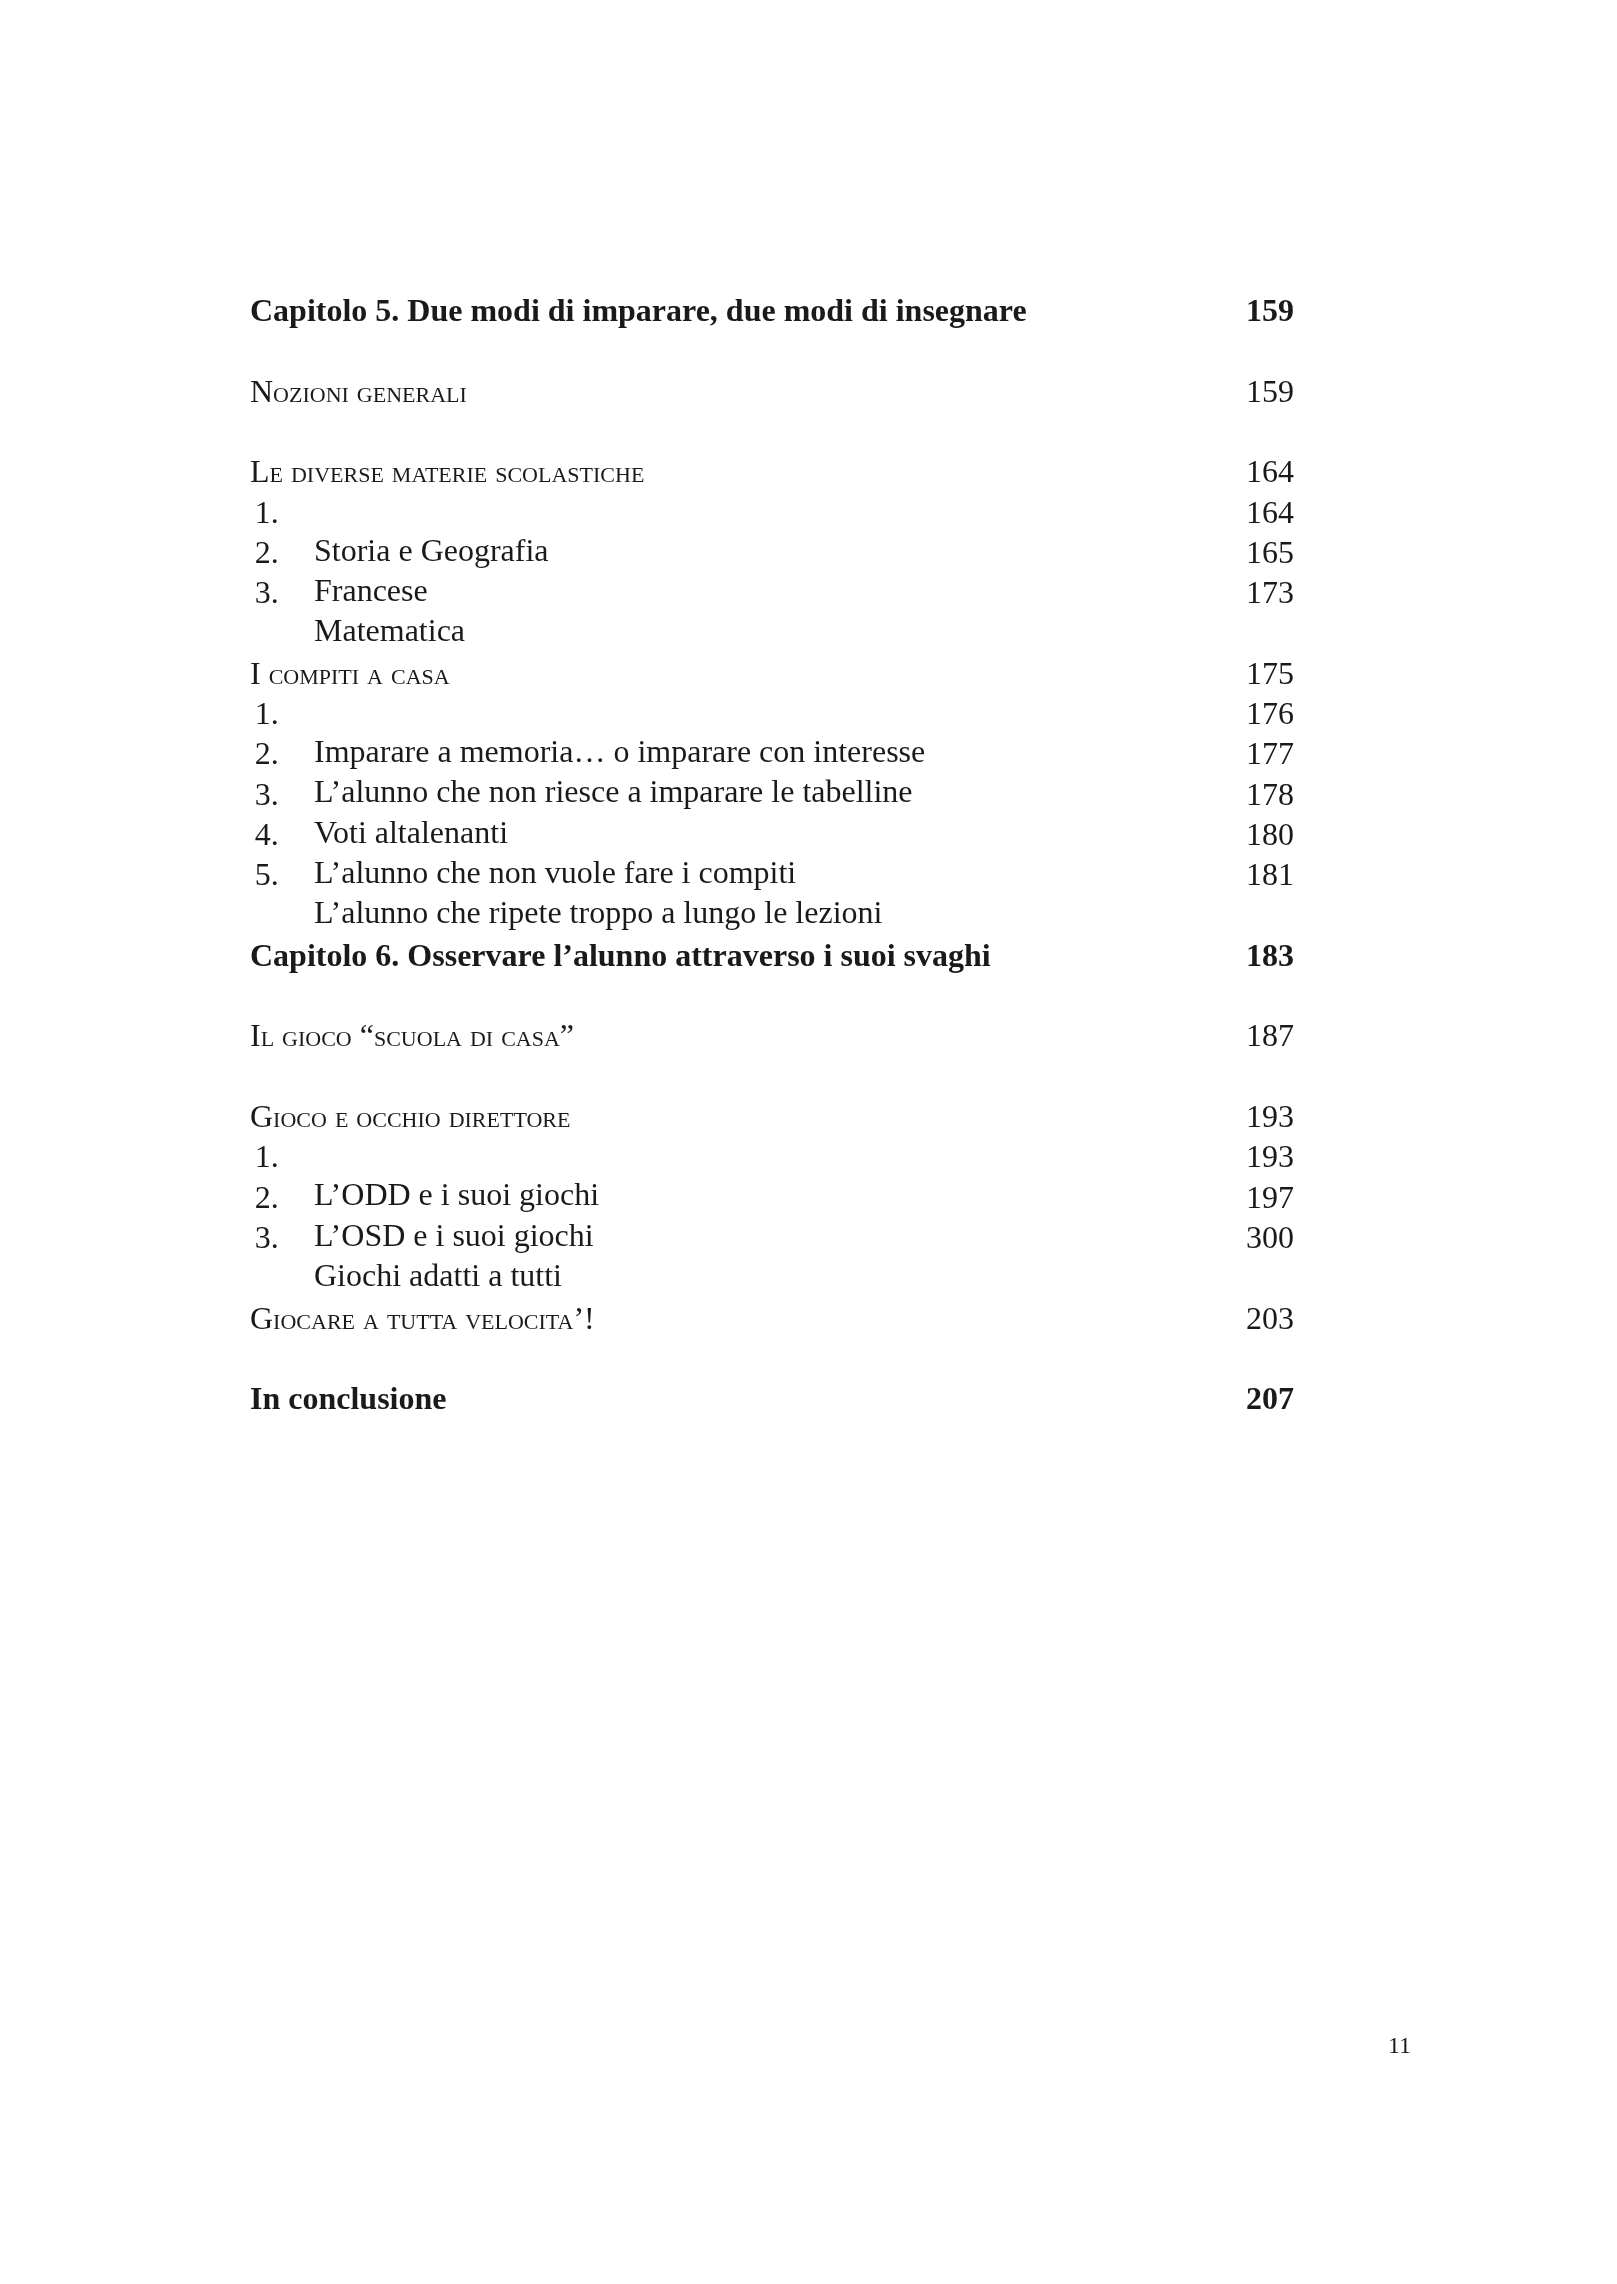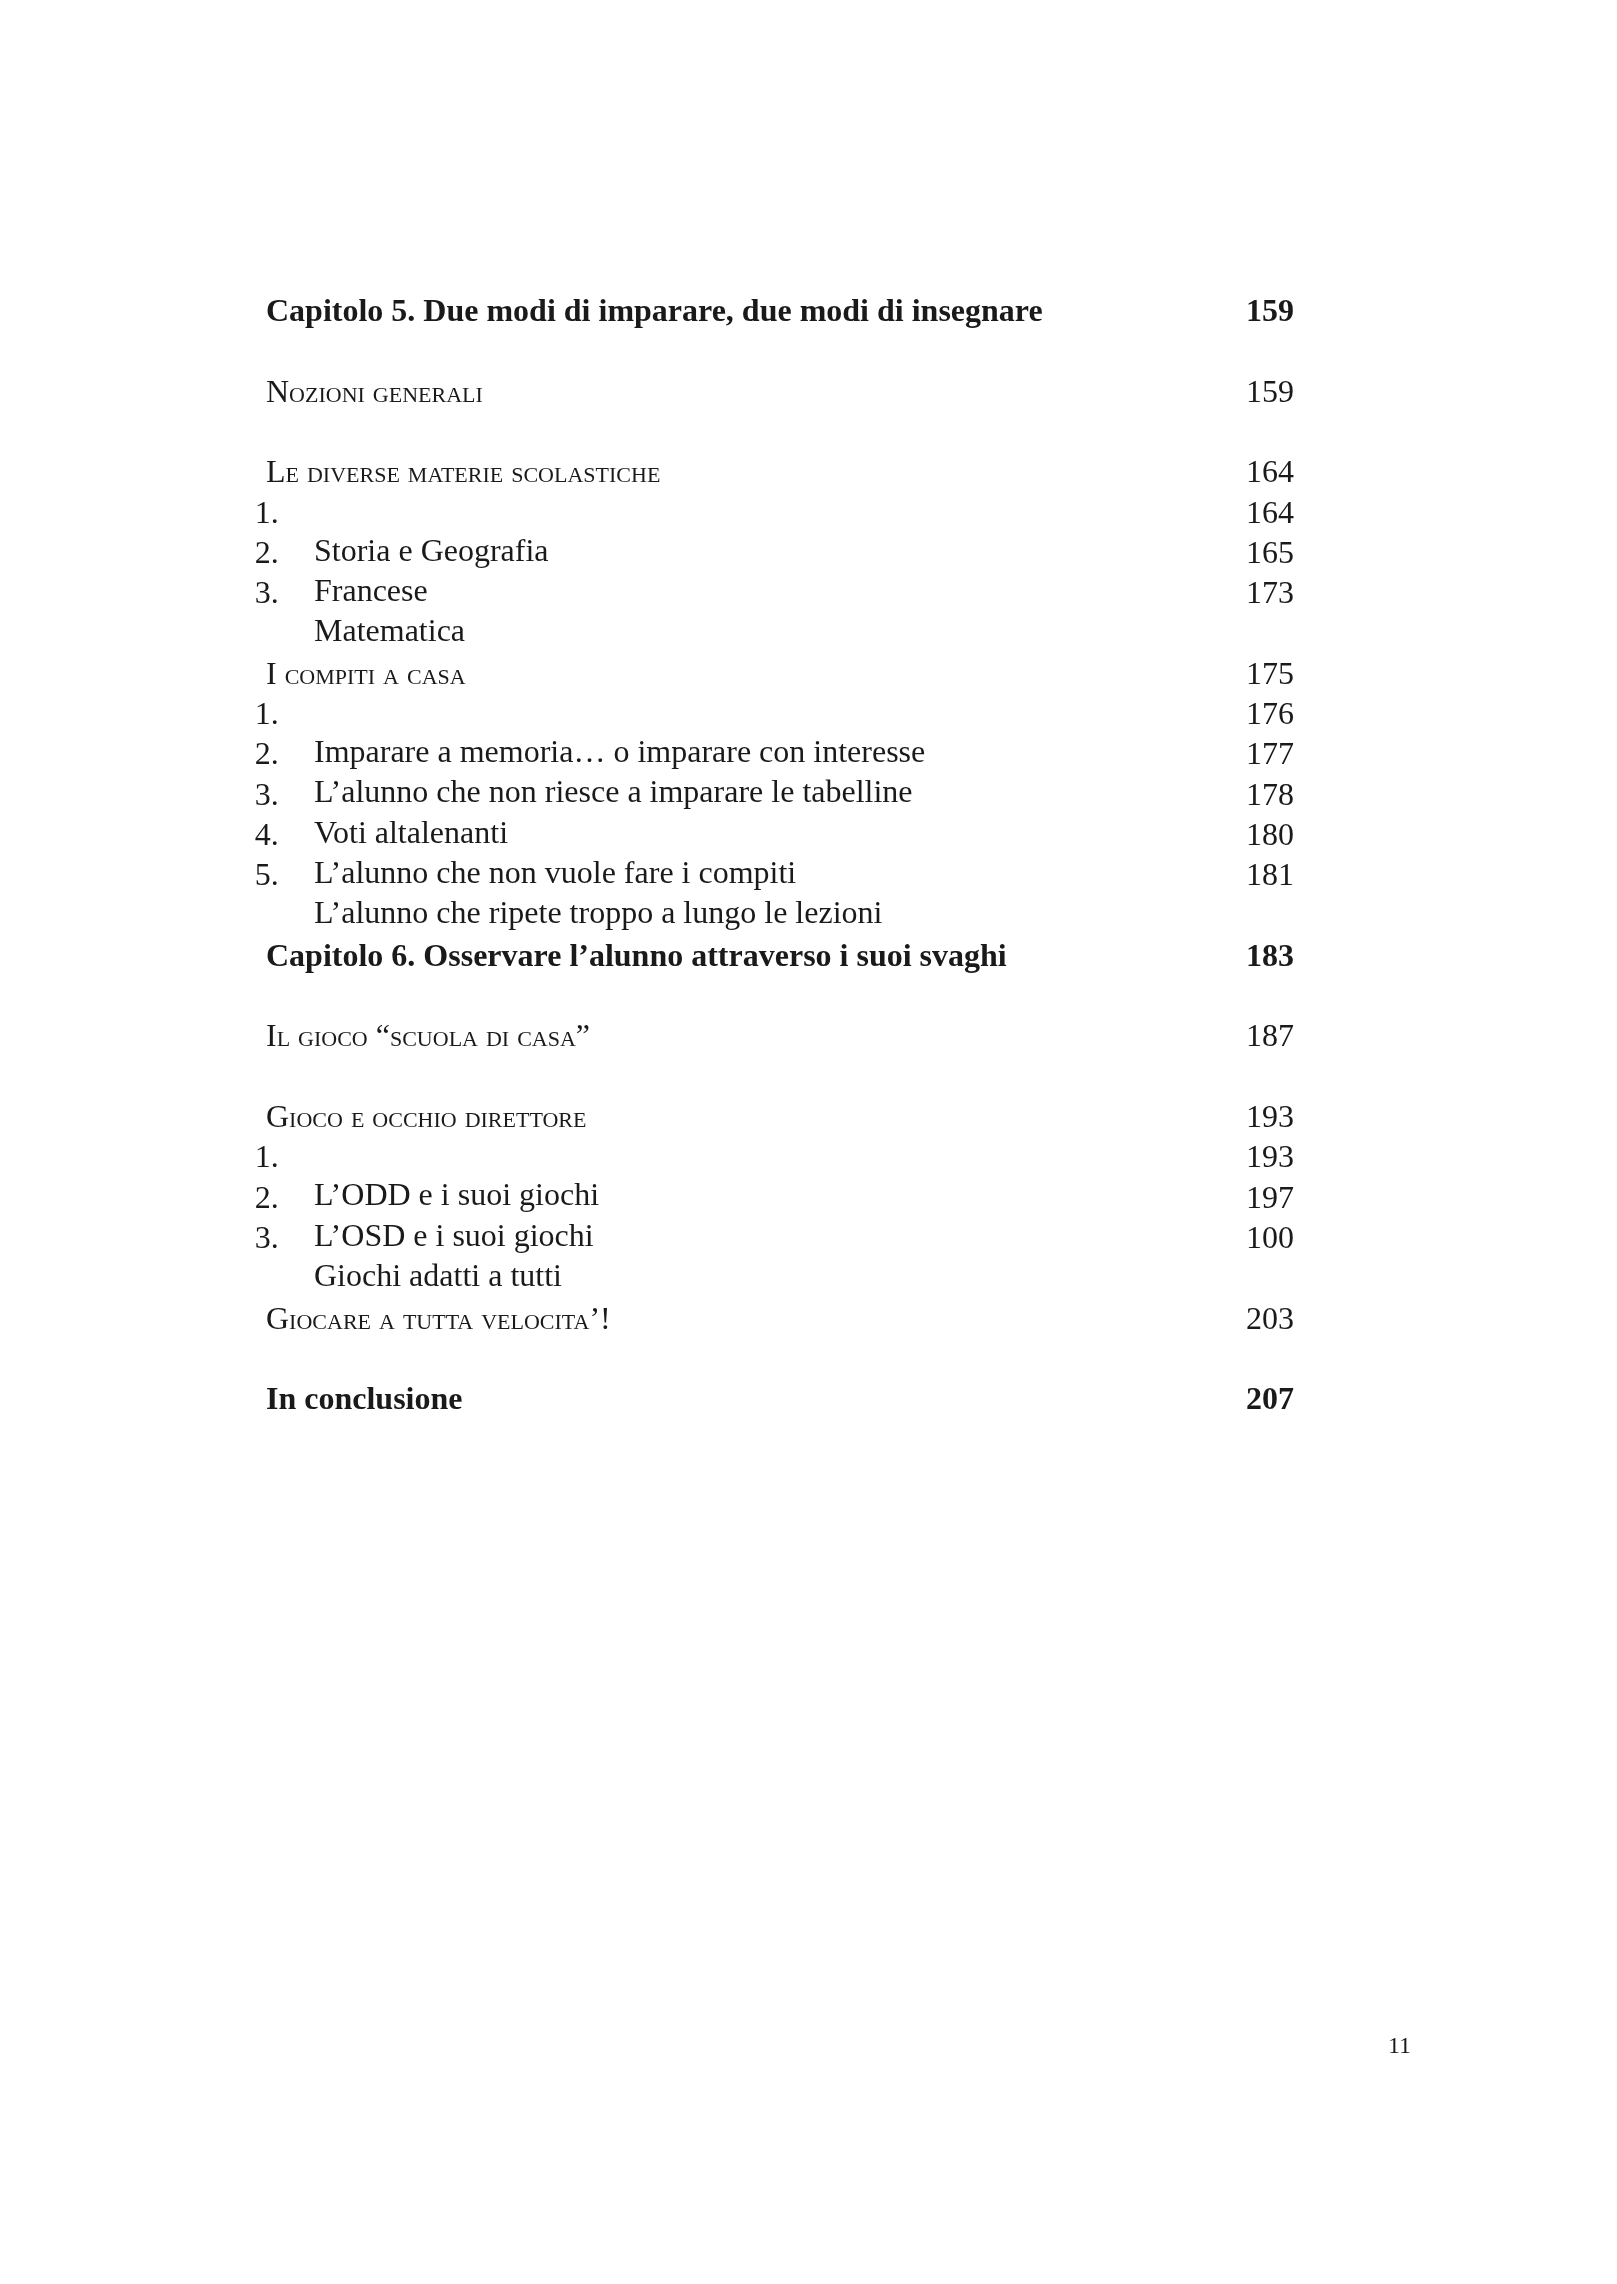--- a/index.html
+++ b/index.html
@@ -1,20 +1,20 @@
 <!DOCTYPE html>
 <html style="font-size:13px"><head>
 <meta charset="utf-8">
 <style>
   html, body { margin: 0; padding: 0; background: #ffffff; }
   body { width: 1618px; height: 2284px; position: relative; overflow: hidden;
          font-family: "Liberation Serif", "DejaVu Serif", serif; color: #1a1a1a; }
   .toc { position: absolute; left: 250px; top: 0; width: 1044px; }
   .row { position: absolute; left: 0; width: 1044px; height: 40px; font-size: 32px; line-height: 40px; white-space: nowrap; }
-  .row .title { position: absolute; left: 16px; }
+  .row .title { position: absolute; left: 0; }
   .row .num { position: absolute; left: 4.8px; }
   .row.item .title { left: 64px; margin-top: 38px; }
   .row .page { position: absolute; right: 0; }
   .row.chapter { font-weight: bold; }
   .row.section .title { font-variant: small-caps; }
   .folio { position: absolute; left: 1388px; top: 2025px; font-size: 24px; line-height: 40px; }
 </style>
 </head>
 <body>
 
@@ -93,21 +93,21 @@
     <span class="page">193</span>
   </div>
   <div class="row item" style="top:1177px">
     <span class="num">2.</span>
     <span class="title">L’OSD e i suoi giochi</span>
     <span class="page">197</span>
   </div>
   <div class="row item" style="top:1217px">
     <span class="num">3.</span>
     <span class="title">Giochi adatti a tutti</span>
-    <span class="page">100</span>
+    <span class="page">300</span>
   </div>
   <div class="row section" style="top:1298px">
     <span class="title">Giocare a tutta velocita’!</span>
     <span class="page">203</span>
   </div>
   <div class="row chapter" style="top:1378px">
     <span class="title">In conclusione</span>
     <span class="page">207</span>
   </div>
 </div>

